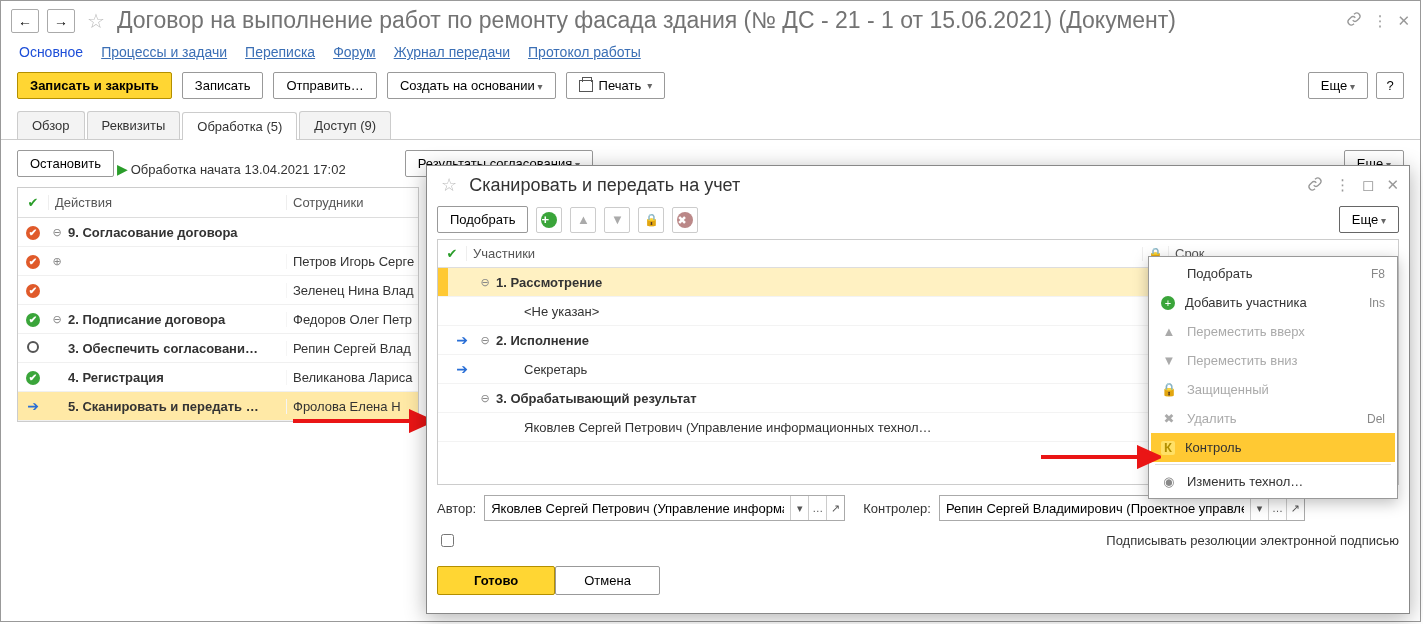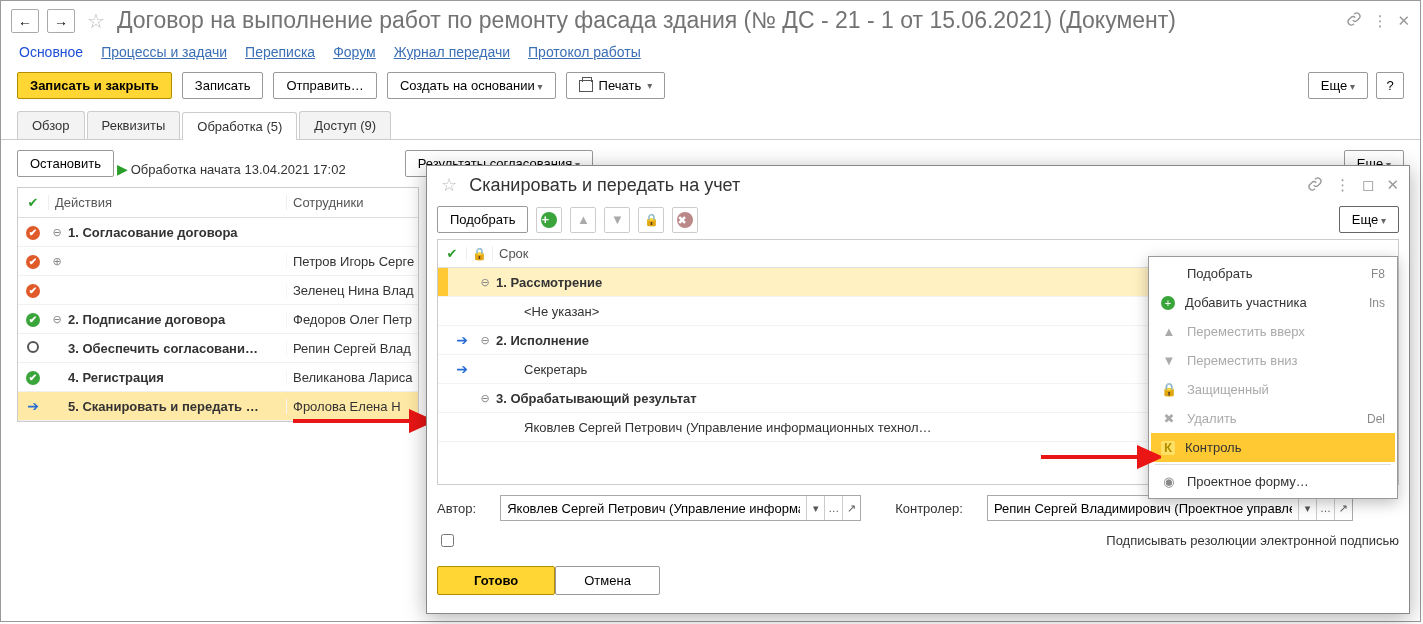--- a/index.html
+++ b/index.html
@@ -114,21 +114,21 @@
   .dlg-th-lock { width: 26px; text-align: center; border-left: 1px solid #eee; color: #c9a227; font-size: 12px; }
   .dlg-th-due { width: 230px; padding-left: 6px; color: #555; border-left: 1px solid #eee; }
   .dlg-row { display: flex; height: 29px; align-items: center; border-bottom: 1px solid #f3f3f3; }
   .dlg-row.sel { background: #fff1c2; }
   .dlg-td-stat { width: 28px; text-align: center; }
   .dlg-td-exp { width: 18px; text-align: center; color: #888; font-size: 11px; }
   .dlg-td-txt { flex: 1; padding-left: 2px; white-space: nowrap; overflow: hidden; text-overflow: ellipsis; }
   .dlg-td-lock { width: 26px; }
   .dlg-td-due { width: 230px; padding-left: 6px; }
   .dlg-left-sel { width: 10px; background: #ffc933; align-self: stretch; }
-  .dlg-fields { padding: 10px 10px 6px 10px; display: flex; align-items: center; gap: 24px; }
+  .dlg-fields { padding: 10px 10px 6px 10px; display: flex; align-items: center; gap: 8px; }
   .fld-label { color: #333; }
   .fld-wrap { display: flex; align-items: center; border: 1px solid #aaa; height: 26px; }
   .fld-input { border: none; padding: 0 6px; height: 24px; font-size: 13px; }
   .fld-input.author { width: 305px; }
   .fld-input.controller { width: 310px; }
   .fld-btn { width: 18px; height: 24px; border: none; border-left: 1px solid #ccc; background: #fff; font-size: 11px; color: #555; cursor: pointer; padding: 0; }
   .dlg-check { display: flex; align-items: center; gap: 6px; padding: 4px 10px 10px 10px; justify-content: space-between; }
   .dlg-bottom { display: flex; padding: 6px 10px 10px 10px; }
   .btn.wide { padding: 6px 36px; }
   
@@ -220,21 +220,21 @@
     <div class="left-table">
       <div class="tbl-header">
         <div class="th-stat">✔</div>
         <div class="th-act">Действия</div>
         <div class="th-emp">Сотрудники</div>
       </div>
       <div id="left-rows">
           <div class="tbl-row">
             <div class="td-stat"><span class="status-circle sc-red">✔</span></div>
             <div class="td-exp">⊖</div>
-            <div class="td-act bold">1. Согласование договора</div>
+            <div class="td-act bold">9. Согласование договора</div>
             <div class="td-emp"></div>
           </div>
           <div class="tbl-row">
             <div class="td-stat"><span class="status-circle sc-red">✔</span></div>
             <div class="td-exp">⊕</div>
             <div class="td-act"></div>
             <div class="td-emp">Петров Игорь Серге</div>
           </div>
           <div class="tbl-row">
             <div class="td-stat"><span class="status-circle sc-red">✔</span></div>
@@ -308,20 +308,21 @@
       <span class="icon-btn">
           <span class="icon-del-circ">✖</span>
         </span>
       <div style="margin-left:auto;">
         <button class="btn dropdown" style="border-color:#666;">Еще</button>
       </div>
     </div>
     <div class="dlg-table">
       <div class="dlg-th-row">
         <div class="dlg-th-stat">✔</div>
+        <div class="dlg-th-part">Участники</div>
         <div class="dlg-th-lock">🔒</div>
         <div class="dlg-th-due">Срок</div>
       </div>
       <div id="dlg-rows">
           <div class="dlg-row sel">
             <div class="dlg-left-sel"></div>
             <div class="dlg-td-stat"></div>
             <div class="dlg-td-exp" style="margin-left:0px;">⊖</div>
             <div class="dlg-td-txt bold" style="padding-left:2px;">1. Рассмотрение</div>
             <div class="dlg-td-lock"></div>
@@ -428,17 +429,17 @@
       <span class="menu-label">Удалить</span>
       <span class="menu-shortcut">Del</span>
     </div>
     <div class="menu-item highlight">
       <span class="menu-ico yellow">К</span>
       <span class="menu-label">Контроль</span>
     </div>
     <div class="menu-sep"></div>
     <div class="menu-item">
       <span class="menu-ico" style="color:#888;">◉</span>
-      <span class="menu-label">Проектное форму…</span>
+      <span class="menu-label">Изменить технол…</span>
     </div>
   </div>
 
 </div>
 
 </body></html>

